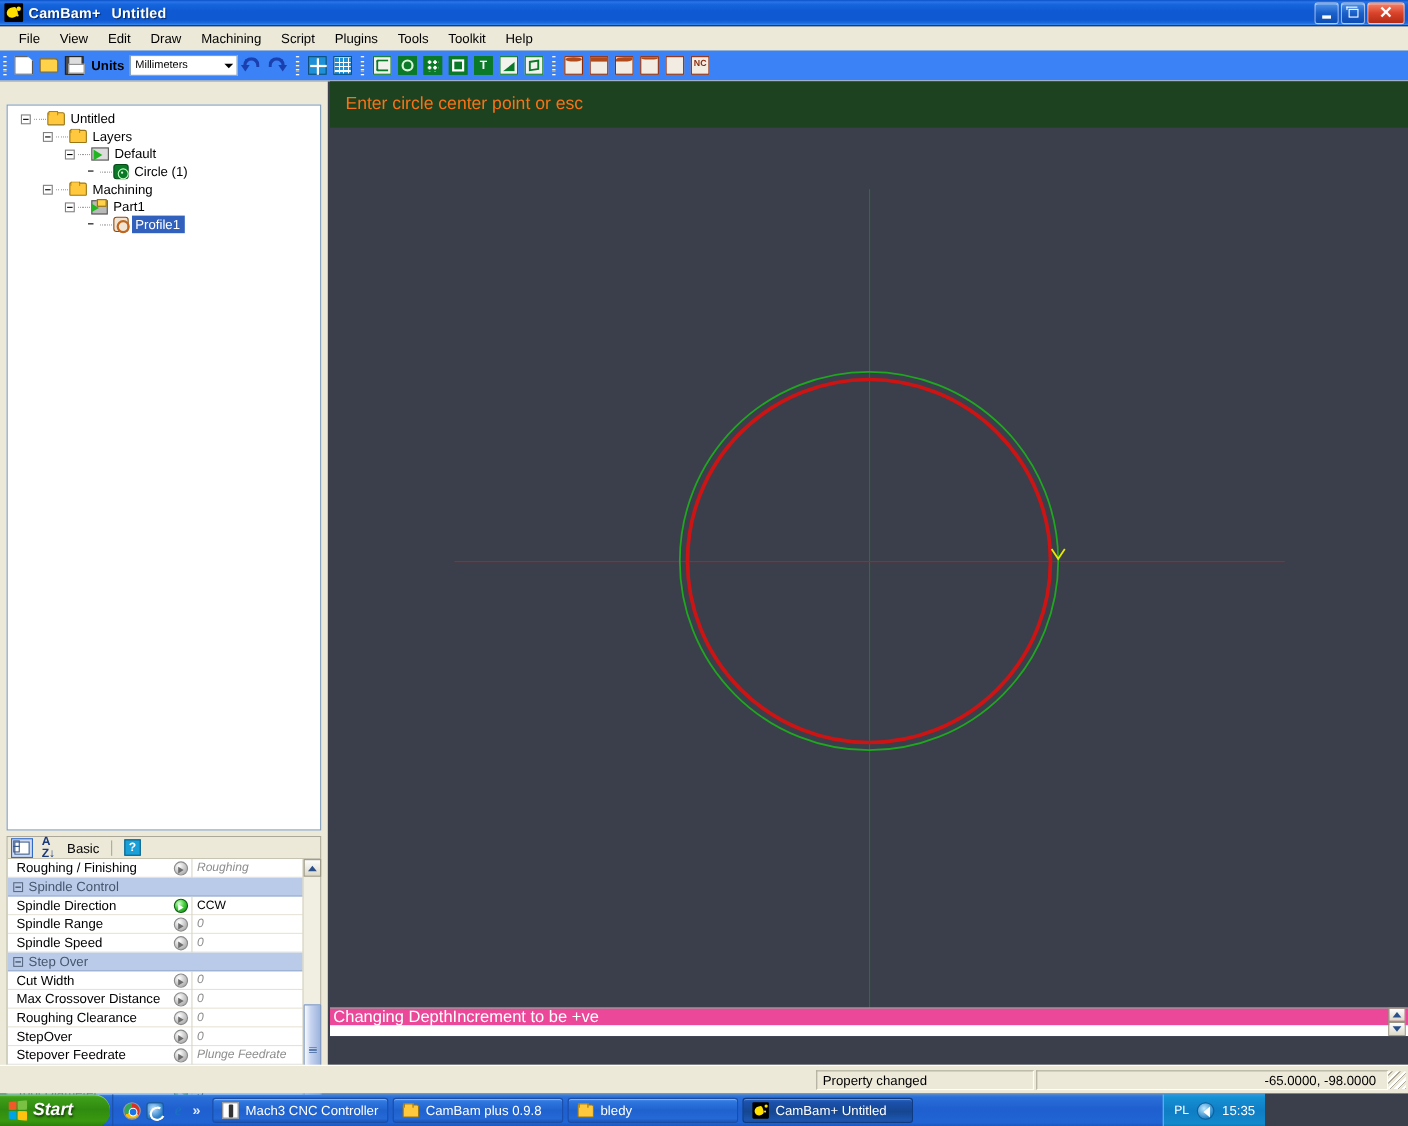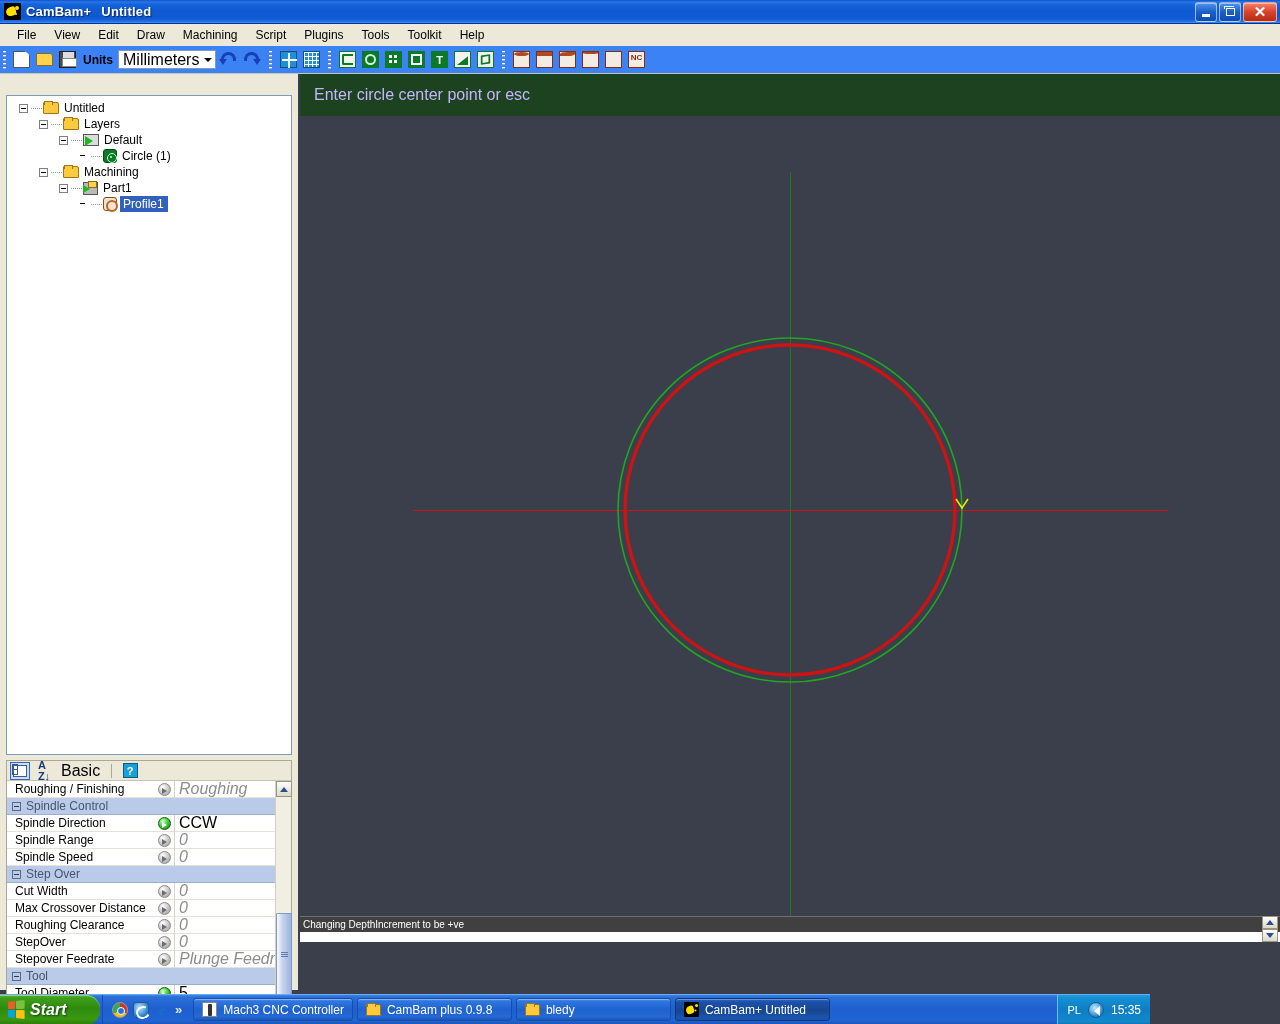--- a/index.html
+++ b/index.html
@@ -93,21 +93,21 @@
   .tb-btn {
     width: 23px; height: 22px; display: flex; align-items: center;
     justify-content: center; flex: none; position: relative;
   }
   .tb-label { font-size: 12px; font-weight: bold; margin: 0 5px 0 4px; color: #000; }
   .units-combo {
     width: 98px; height: 19px; background: #fff; border: 1px solid #7f9db9;
     display: flex; align-items: center; position: relative; flex: none;
     margin-right: 2px;
   }
-  .units-combo span { padding-left: 4px; font-size: 16px; text-align: right; }
+  .units-combo span { padding-left: 4px; font-size: 10px; text-align: right; }
   .units-arrow {
     position: absolute; right: 3px; top: 7px;
     border-left: 4px solid transparent; border-right: 4px solid transparent;
     border-top: 4px solid #000;
   }
   .sep { width: 3px; height: 18px; margin: 0 5px; flex: none;
     background-image: repeating-linear-gradient(to bottom,
       #fff 0, #fff 1px, #aca899 1px, #aca899 2px, transparent 2px, transparent 4px); }
 
   
@@ -205,21 +205,21 @@
   .pg-toolbar {
     height: 20px; display: flex; align-items: center; gap: 4px;
     padding-left: 3px; background: #ece9d8; border-bottom: 1px solid #c8c4b4;
   }
   .pg-tb-btn { width:20px;height:18px;display:flex;align-items:center;justify-content:center;position:relative; }
   .pg-tb-btn.on { border:1px solid #316ac5; background:#cfd9ef; }
   .pgi-cat { width:14px;height:12px;border:1px solid #3a5a8a;background:#fff; }
   .pgi-cat::before{content:"";position:absolute;left:1px;top:1px;width:4px;height:4px;border:1px solid #3a5a8a;}
   .pgi-cat::after{content:"";position:absolute;left:1px;top:6px;width:4px;height:4px;border:1px solid #3a5a8a;}
   .pgi-az { font-size:11px; color:#1a3a7a; font-weight:bold; line-height:1; }
-  .pg-word { font-size:16px; padding: 0 3px; }
+  .pg-word { font-size:12px; padding: 0 3px; }
   .pg-sep { width:1px;height:14px;background:#aca899;margin:0 4px; }
   .pgi-help { width:15px;height:15px;background:#19a0d8;border:1px solid #0b5f86;color:#fff;
      font-size:11px;font-weight:bold;display:flex;align-items:center;justify-content:center; }
   .pg-rows { position:absolute; left:0; top:20px; right:0; bottom:0; overflow:hidden; background:#fff; }
   .pg-row { display:flex; height:17px; align-items:center; border-bottom:1px solid #e6e3d6; }
   .pg-row.cat {
     background:#b9cbe8; border-bottom:1px solid #9aafd0;
     color:#43536b; padding-left:2px; align-items:center;
   }
   .cat-box { width:9px;height:9px;border:1px solid #5a6a82;background:#b9cbe8;position:relative;margin-right:5px;margin-left:3px;flex:none; }
@@ -228,21 +228,21 @@
   .pg-row.cat .pg-name { padding-left:0; font-size:12px; color:#46566e; width:auto; }
   .pg-bullet { width:19px; display:flex; align-items:center; justify-content:center; flex:none; }
   .dot { width:13px;height:13px;border-radius:50%;position:relative;
      background:radial-gradient(circle at 35% 30%, #fff 0%, #cfcfcf 45%, #9a9a9a 100%);
      border:1px solid #8a8a8a; }
   .dot.green { background:radial-gradient(circle at 35% 30%, #d4ffcf 0%, #43d13a 45%, #0f7a12 100%); border-color:#0b5c0e; }
   .dot::after { content:""; position:absolute; left:3px; top:4px;
      border-top:3px solid transparent; border-bottom:3px solid transparent;
      border-left:5px solid #6d6d6d; }
   .dot.green::after { border-left-color:#ffffff; }
-  .pg-val { flex:1; font-size:16px; padding-left:4px; border-left:1px solid #d8d5c8; height:17px; line-height:16px;
+  .pg-val { flex:1; font-size:11px; padding-left:4px; border-left:1px solid #d8d5c8; height:17px; line-height:16px;
      white-space:nowrap; overflow:hidden; }
   .pg-val.placeholder { color:#8d8d8d; font-style: italic; }
   .pg-scroll {
     position:absolute; right:0; top:20px; width:16px; bottom:0; background:#f1efe2;
     border-left:1px solid #d4d0c0;
   }
   .sb-arrow { width:16px;height:16px;background:linear-gradient(to bottom,#fdfdfd,#dcd9c8);
     border:1px solid #9a9684; display:flex;align-items:center;justify-content:center; }
   .sb-arrow.bot { position:absolute; bottom:0; left:0; }
   .sb-up { border-left:4px solid transparent;border-right:4px solid transparent;border-bottom:5px solid #2a4f8a; }
@@ -257,30 +257,30 @@
 
   
   .canvas-wrap {
     position: absolute; left: 300px; top: 74px; width: 980px; height: 868px;
     background: #3a3f4b; overflow: hidden;
   }
   .prompt-bar {
     position: absolute; left:0; top:0; width: 100%; height: 42px;
     background: #1d4220; display:flex; align-items:center;
   }
-  .prompt-text { color: #c4b5fd; font-size: 16px; padding-left: 14px; }
+  .prompt-text { color: #f97316; font-size: 16px; padding-left: 14px; }
   .cv { position:absolute; left:0; top:42px; width:980px; height:826px; }
   .axis-v { position:absolute; left:490px; top:56px; width:1px; height:770px; background:#1f7a1f; }
   .axis-h { position:absolute; left:113px; top:394px; width:755px; height:1px; background:#cc1414; }
   .statusline {
     position:absolute; left:0; bottom:0; width:980px; height:26px;
     background:#fff; border-top:1px solid #6f6f6f;
   }
   .statusline .hl {
-    background:#404040; color:#fff; font-size:10px; padding:1px 3px;
+    background:#ec4899; color:#fff; font-size:15px; padding:1px 3px;
     display:inline-block; width: 100%; height:15px; line-height:13px;
   }
   .msg-arrows { position:absolute; right:2px; bottom:0; width:16px; height:26px; }
   .msg-arrows .sb-arrow { height:13px; }
 
   
   .statusbar {
     position:absolute; left:0; top:968px; width:1280px; height:26px;
     background:#ece9d8; display:flex; align-items:center;
     border-top:1px solid #fff;
@@ -698,20 +698,26 @@
         <div class="sb-arrow">
             <div class="sb-up"></div>
           </div>
         <div class="sb-arrow">
             <div class="sb-dn"></div>
           </div>
       </div>
     </div>
   </div>
 
+  <div class="statusbar">
+    <div class="sb-cell grow"></div>
+    <div class="sb-cell sb-prop">Property changed</div>
+    <div class="sb-cell sb-coord">-65.0000, -98.0000</div>
+    <div class="sb-grip"></div>
+  </div>
 
   <div class="taskbar">
     <div class="start-btn">
       <div class="start-flag">
           <i></i>
           <i></i>
           <i></i>
           <i></i>
         </div>
       <div class="start-text">Start</div>

